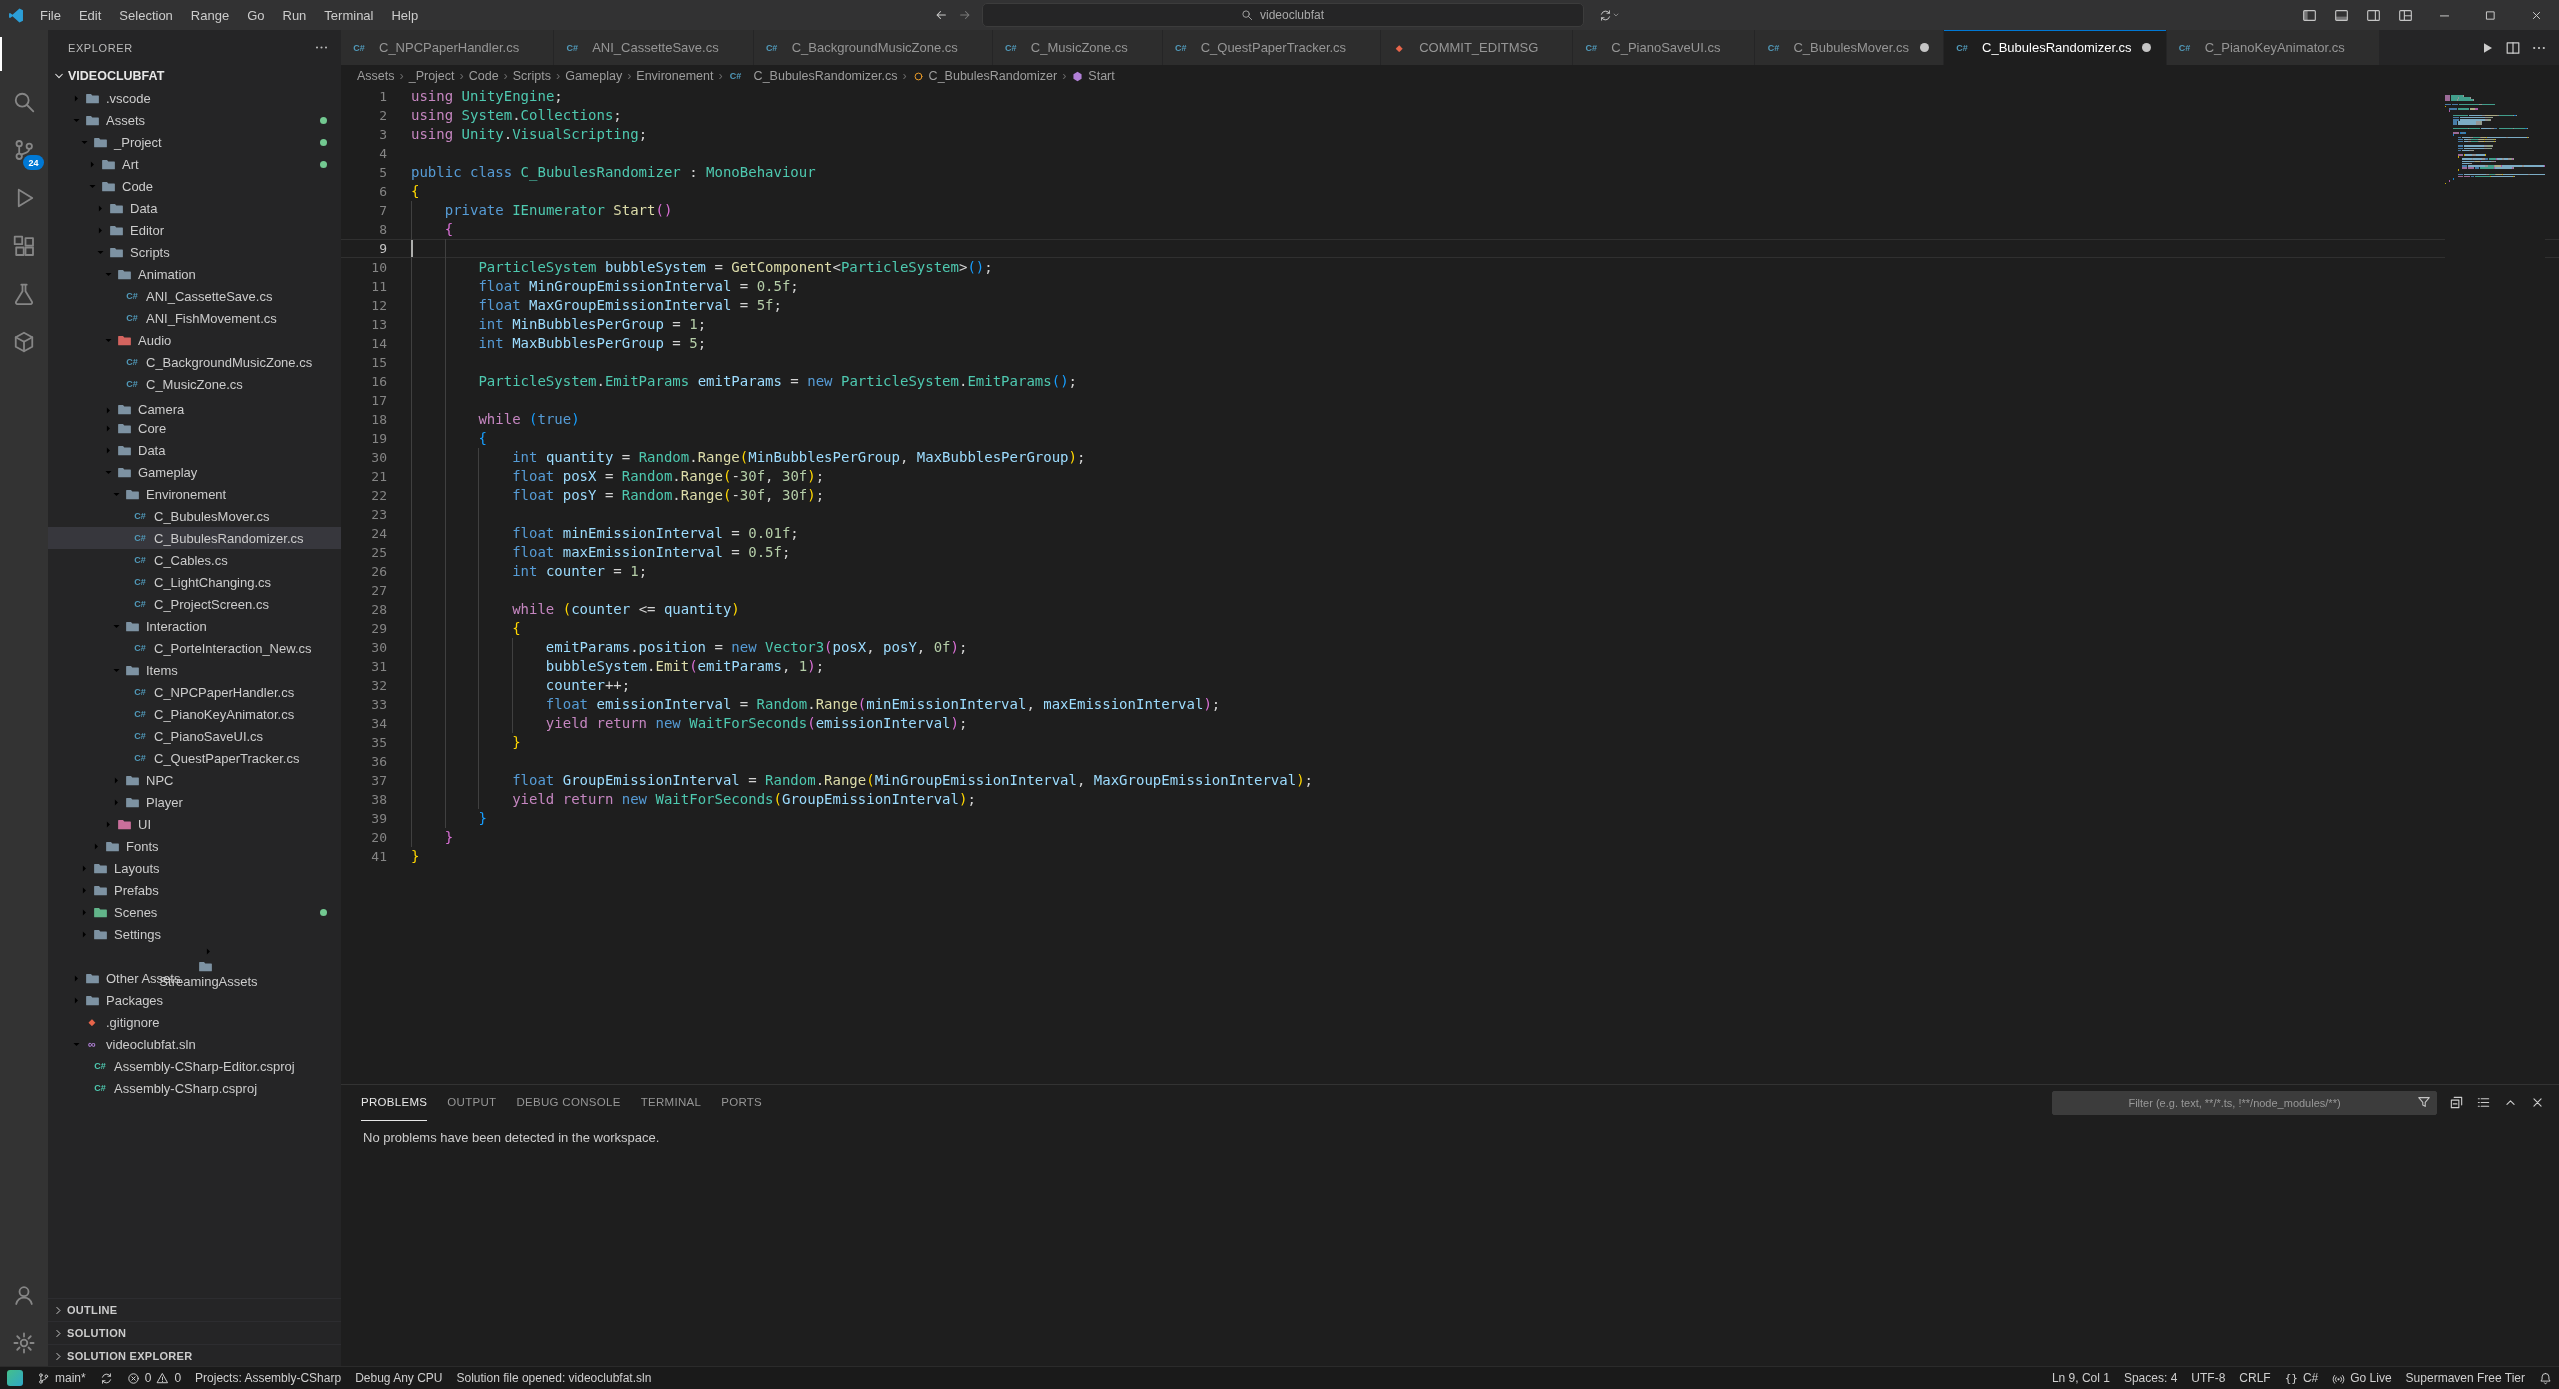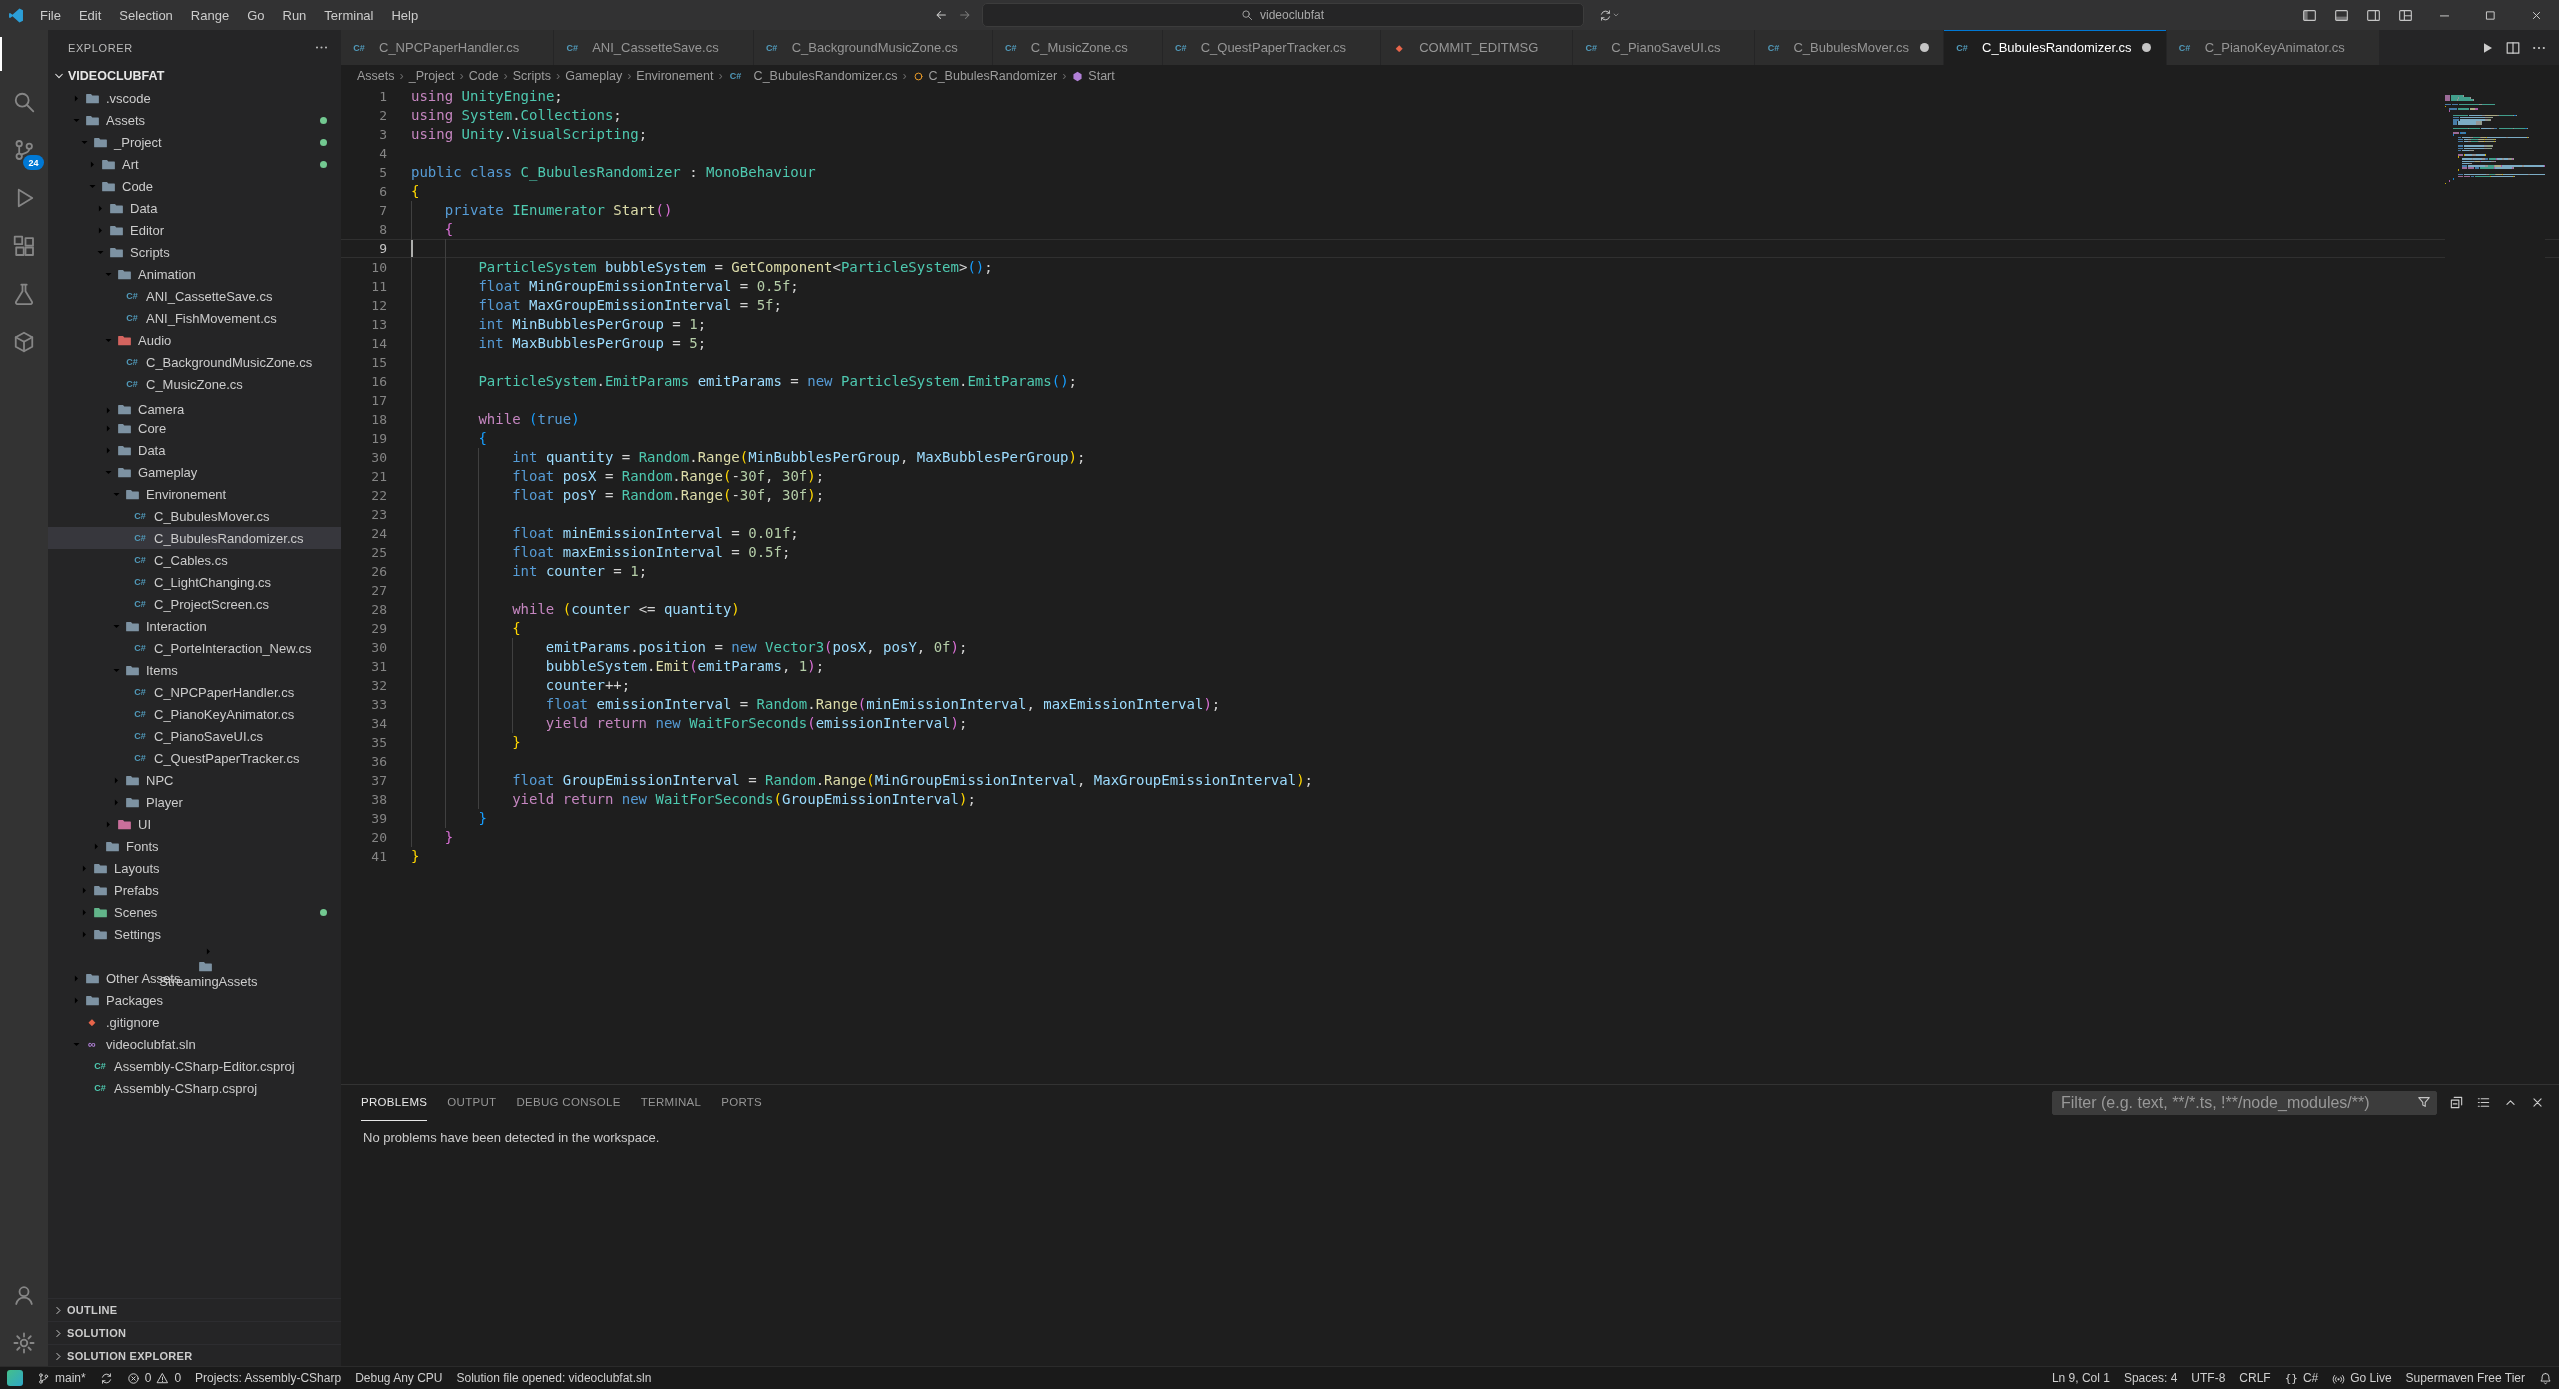--- a/index.html
+++ b/index.html
@@ -80,21 +80,21 @@
   #vscroll{position:absolute;top:0;right:0;width:14px;bottom:0;cursor:pointer;}
 
   
   #panel{height:282px;border-top:1px solid #333333;background:#1e1e1e;display:flex;flex-direction:column;flex:none;}
   #panel-head{height:35px;display:flex;align-items:center;flex:none;padding-left:10px;}
   .ptab{margin:0 10px;height:35px;display:flex;align-items:center;font-size:11.5px;letter-spacing:.3px;
       color:#969696;border-bottom:1px solid transparent;cursor:pointer;}
   .ptab.active{color:#e7e7e7;border-bottom-color:#e7e7e7;}
   #pfilter{margin-left:auto;position:relative;width:385px;margin-right:12px;}
   #pfilter input{width:100%;height:24px;box-sizing:border-box;background:#3c3c3c;border:1px solid #3c3c3c;border-radius:2px;
-      color:#cccccc;font-size:16px;padding:0 28px 0 8px;outline:none;font-family:"Liberation Sans",sans-serif;}
+      color:#cccccc;font-size:11px;padding:0 28px 0 8px;outline:none;font-family:"Liberation Sans",sans-serif;text-align:center;}
   #pfilter input::placeholder{color:#989898;}
   #pfilter .icn{position:absolute;right:6px;top:4px;color:#c5c5c5;}
   #panel-actions{display:flex;align-items:center;gap:12px;padding-right:14px;color:#cccccc;}
   #panel-body{padding:10px 22px;font-size:13px;color:#cccccc;}
 
   
   #statusbar{position:absolute;left:0;right:0;bottom:0;height:22px;background:#1a1a1a;border-top:1px solid #2b2b2b;
       display:flex;justify-content:space-between;font-size:12px;color:#cfcfcf;}
   .sb-group{display:flex;align-items:center;height:100%;}
   .sb-item{display:flex;align-items:center;gap:5px;padding:0 7px;height:100%;cursor:pointer;white-space:nowrap;}

